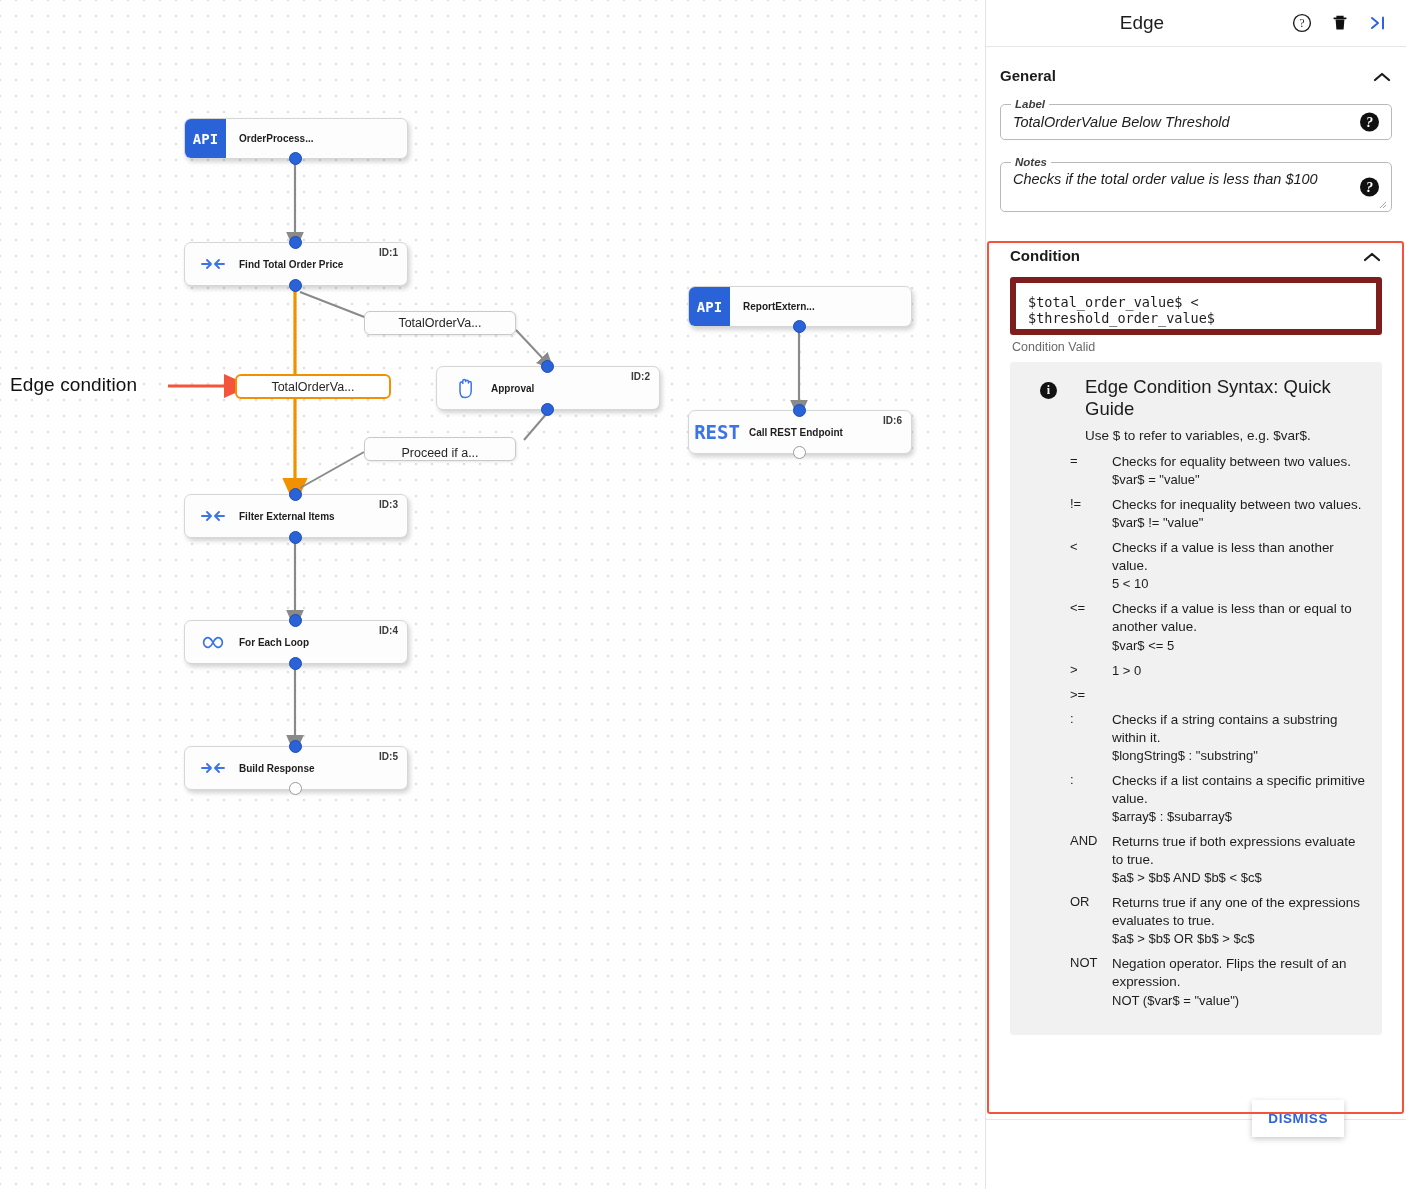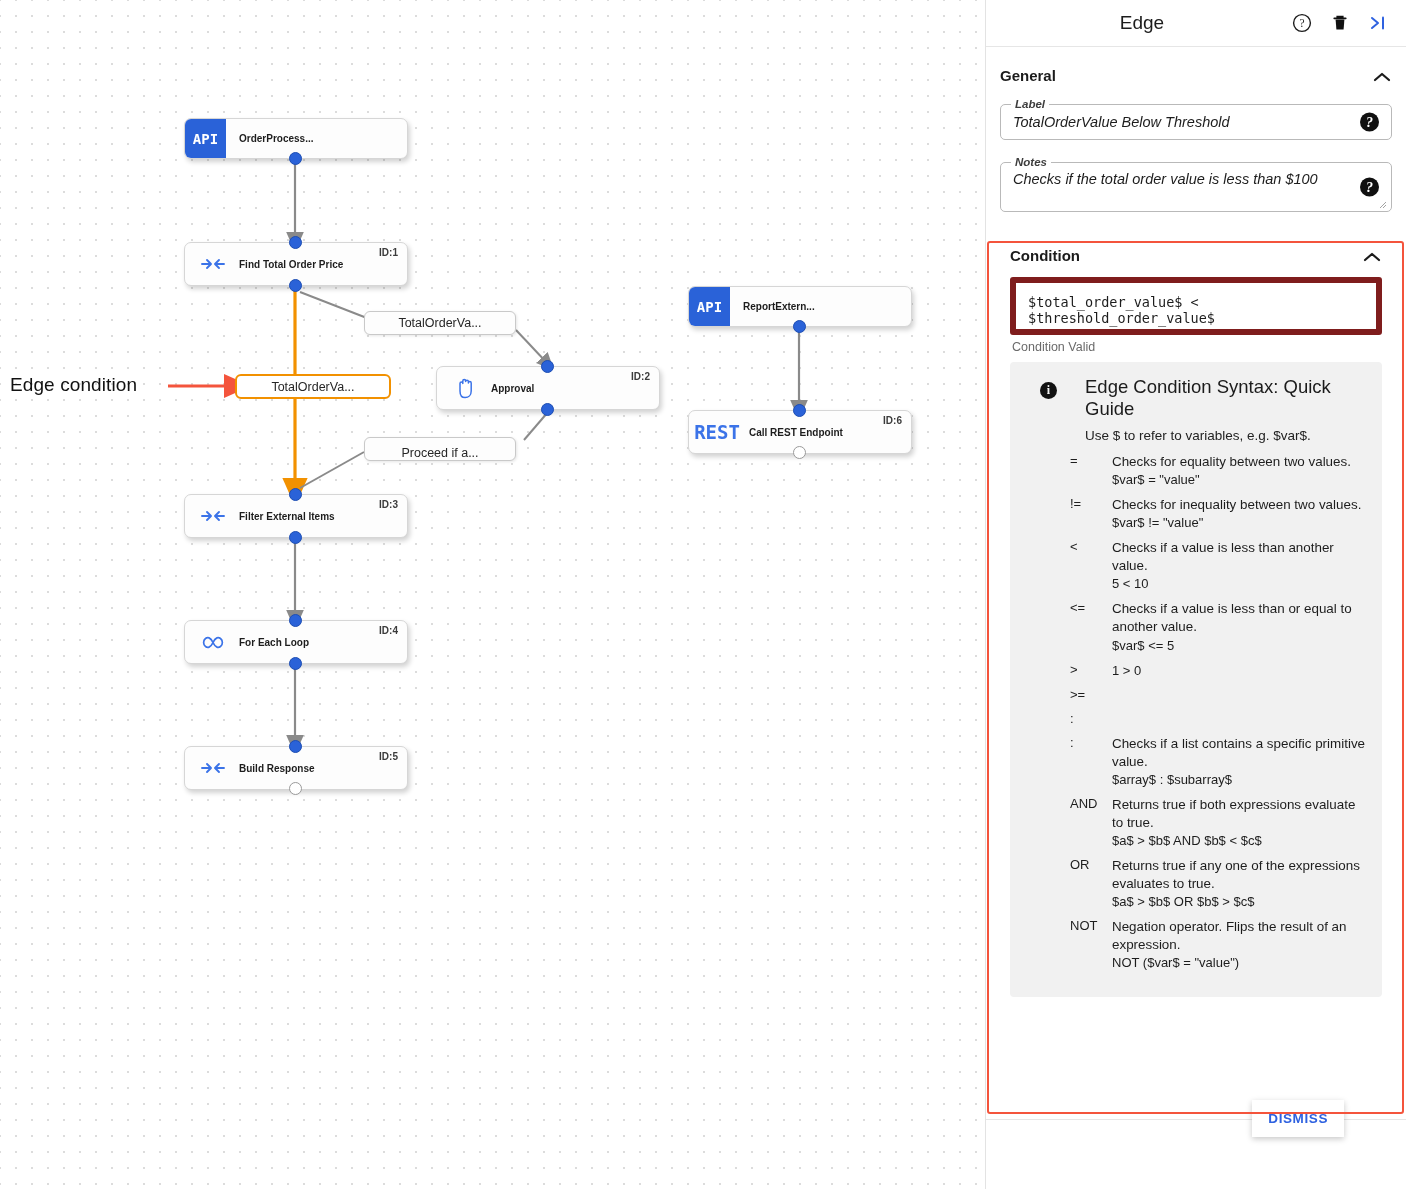--- a/index.html
+++ b/index.html
@@ -435,20 +435,24 @@
             <div class="gop">&gt;</div>
             <div>
               <div class="gex">1 &gt; 0</div>
             </div>
           </div>
           <div class="grow">
             <div class="gop">&gt;=</div>
           </div>
           <div class="grow">
             <div class="gop">:</div>
+            <div>
+              <div class="gdesc">Checks if a string contains a substring within it.</div>
+              <div class="gex">$longString$ : "substring"</div>
+            </div>
           </div>
           <div class="grow">
             <div class="gop">:</div>
             <div>
               <div class="gdesc">Checks if a list contains a specific primitive value.</div>
               <div class="gex">$array$ : $subarray$</div>
             </div>
           </div>
           <div class="grow">
             <div class="gop">AND</div>

